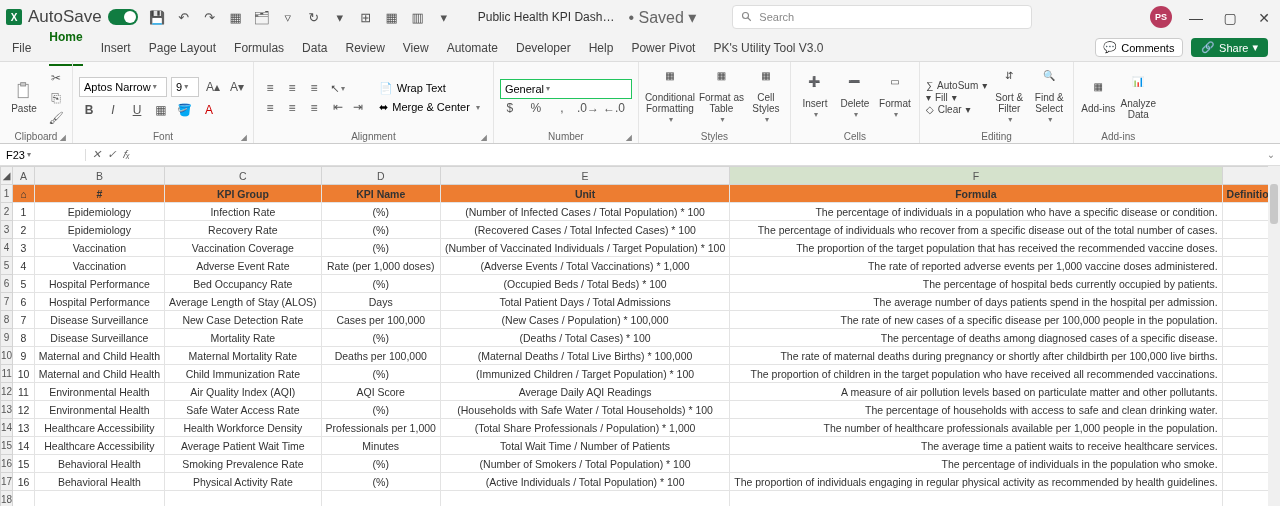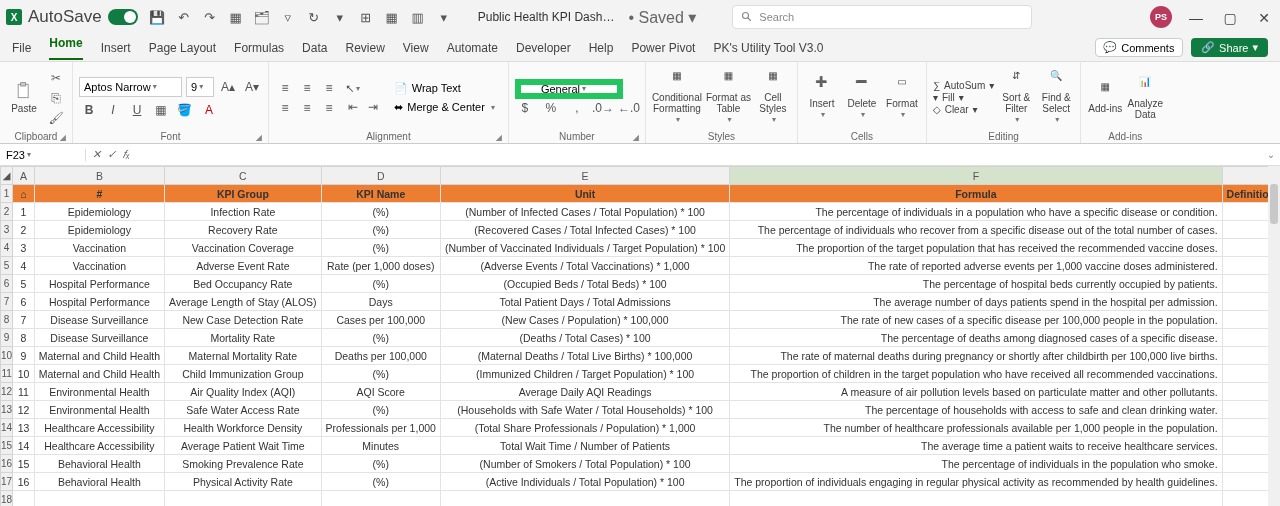--- a/index.html
+++ b/index.html
@@ -17,47 +17,47 @@
 .titlebar .saved { color: #666; font-size: 16px; margin-left: 8px; }
 .titlebar .search { margin-left: 30px; display: flex; align-items: center; background: #fff; border: 1px solid #ddd; border-radius: 4px; height: 24px; width: 300px; padding: 0 8px; color: #888; gap: 6px; }
 .titlebar .search svg { flex-shrink: 0; }
 .titlebar .right { margin-left: auto; display: flex; gap: 14px; align-items: flex-end; }
 .titlebar .avatar { width: 22px; height: 22px; background: #b83b5e; border-radius: 50%; color: #fff; display: flex; align-items: center; justify-content: center; font-size: 9px; font-weight: bold; }
 .titlebar .winbtn { width: 20px; height: 20px; display: flex; align-items: center; justify-content: center; color: #444; font-size: 14px; }
 
 
 .tabs { display: flex; align-items: center; height: 28px; background: #f3f3f3; padding: 0 12px; gap: 18px; border-bottom: 1px solid #ddd; }
 .tabs .tab { font-size: 12px; color: #444; cursor: pointer; }
-.tabs .tab.active { color: #0b6a0b; font-weight: 600; border-bottom: 2px solid #0b6a0b; padding-bottom: 8px; }
+.tabs .tab.active { color: #0b6a0b; font-weight: 600; border-bottom: 2px solid #0b6a0b; padding-bottom: 20px; }
 .tabs .right { margin-left: auto; display: flex; gap: 8px; }
 .tabs .comments { background: #fff; border: 1px solid #ccc; border-radius: 4px; padding: 2px 8px; font-size: 11px; display: flex; align-items: center; gap: 4px; }
 .tabs .share { background: #107c41; color: #fff; border-radius: 4px; padding: 2px 10px; font-size: 11px; display: flex; align-items: center; gap: 4px; }
 
 
 .ribbon { display: flex; height: 82px; background: #fafafa; border-bottom: 1px solid #ccc; }
 .rgroup { border-right: 1px solid #e5e5e5; display: flex; flex-direction: column; padding: 3px 6px 1px 6px; }
 .rgroup .body { flex: 1; display: flex; align-items: center; gap: 4px; }
 .rgroup .label { font-size: 10px; color: #666; text-align: center; padding-top: 1px; position: relative; }
 .rgroup .label .launcher { position: absolute; right: 0; bottom: 0; font-size: 8px; color: #888; }
 
 .bigbtn { display: flex; flex-direction: column; align-items: center; justify-content: center; gap: 2px; min-width: 36px; font-size: 10px; color: #444; text-align: center; line-height: 1.1; }
 .bigbtn svg, .bigbtn .ico { width: 20px; height: 20px; }
 .smallbtn { width: 20px; height: 18px; display: flex; align-items: center; justify-content: center; color: #555; font-size: 12px; }
 
 .fontgrp .row1, .fontgrp .row2 { display: flex; gap: 4px; align-items: center; }
 .fontgrp .col { display: flex; flex-direction: column; gap: 4px; }
 .fontbox { border: 1px solid #ccc; background: #fff; font-size: 11px; padding: 1px 4px; height: 20px; display: flex; align-items: center; }
-.fontname { width: 103px; }
+.fontname { width: 88px; }
 .fontsize { width: 28px; }
 .caret::after { content: "▾"; font-size: 8px; margin-left: 2px; color: #777; }
 
 .aligngrp .grid { display: grid; grid-template-columns: repeat(3, 20px); grid-template-rows: repeat(2,18px); gap: 2px; }
 .wrapbtn { border: 1px solid transparent; padding: 2px 6px; font-size: 11px; display: flex; align-items: center; gap: 4px; }
 
-.numbox { border: 6px solid #22c55e; background: #fff; height: 20px; width: 108px; padding: 1px 20px; font-size: 11px; display: flex; align-items: center; }
+.numbox { border: 1px solid #22c55e; background: #fff; height: 20px; width: 132px; padding: 1px 4px; font-size: 11px; display: flex; align-items: center; }
 
 .editcol { display: flex; flex-direction: column; gap: 1px; font-size: 10px; color: #444; }
 .editcol .line { display: flex; align-items: center; gap: 4px; }
 
 
 .fbar { display: flex; align-items: center; height: 22px; background: #fff; border-bottom: 1px solid #ddd; }
 .namebox { width: 86px; border-right: 1px solid #ddd; padding: 0 6px; font-size: 11px; display:flex; align-items:center; }
 .fbar .fx { padding: 0 6px; color: #666; font-style: italic; font-size: 11px; display:flex; gap:6px; align-items:center;}
 .fbar .fxinput { flex: 1; }
 .fbar .chev { width: 18px; text-align: center; color: #888; font-size: 10px; }
@@ -430,21 +430,21 @@
           <td>Maternal Mortality Rate</td>
           <td>Deaths per 100,000</td>
           <td>(Maternal Deaths / Total Live Births) * 100,000</td>
           <td class="defcell">The rate of maternal deaths during pregnancy or shortly after childbirth per 100,000 live births.</td>
           <td></td>
         </tr>
         <tr>
           <th class="rowhdr">11</th>
           <td>10</td>
           <td>Maternal and Child Health</td>
-          <td>Child Immunization Group</td>
+          <td>Child Immunization Rate</td>
           <td>(%)</td>
           <td>(Immunized Children / Target Population) * 100</td>
           <td class="defcell">The proportion of children in the target population who have received all recommended vaccinations.</td>
           <td></td>
         </tr>
         <tr>
           <th class="rowhdr">12</th>
           <td>11</td>
           <td>Environmental Health</td>
           <td>Air Quality Index (AQI)</td>

